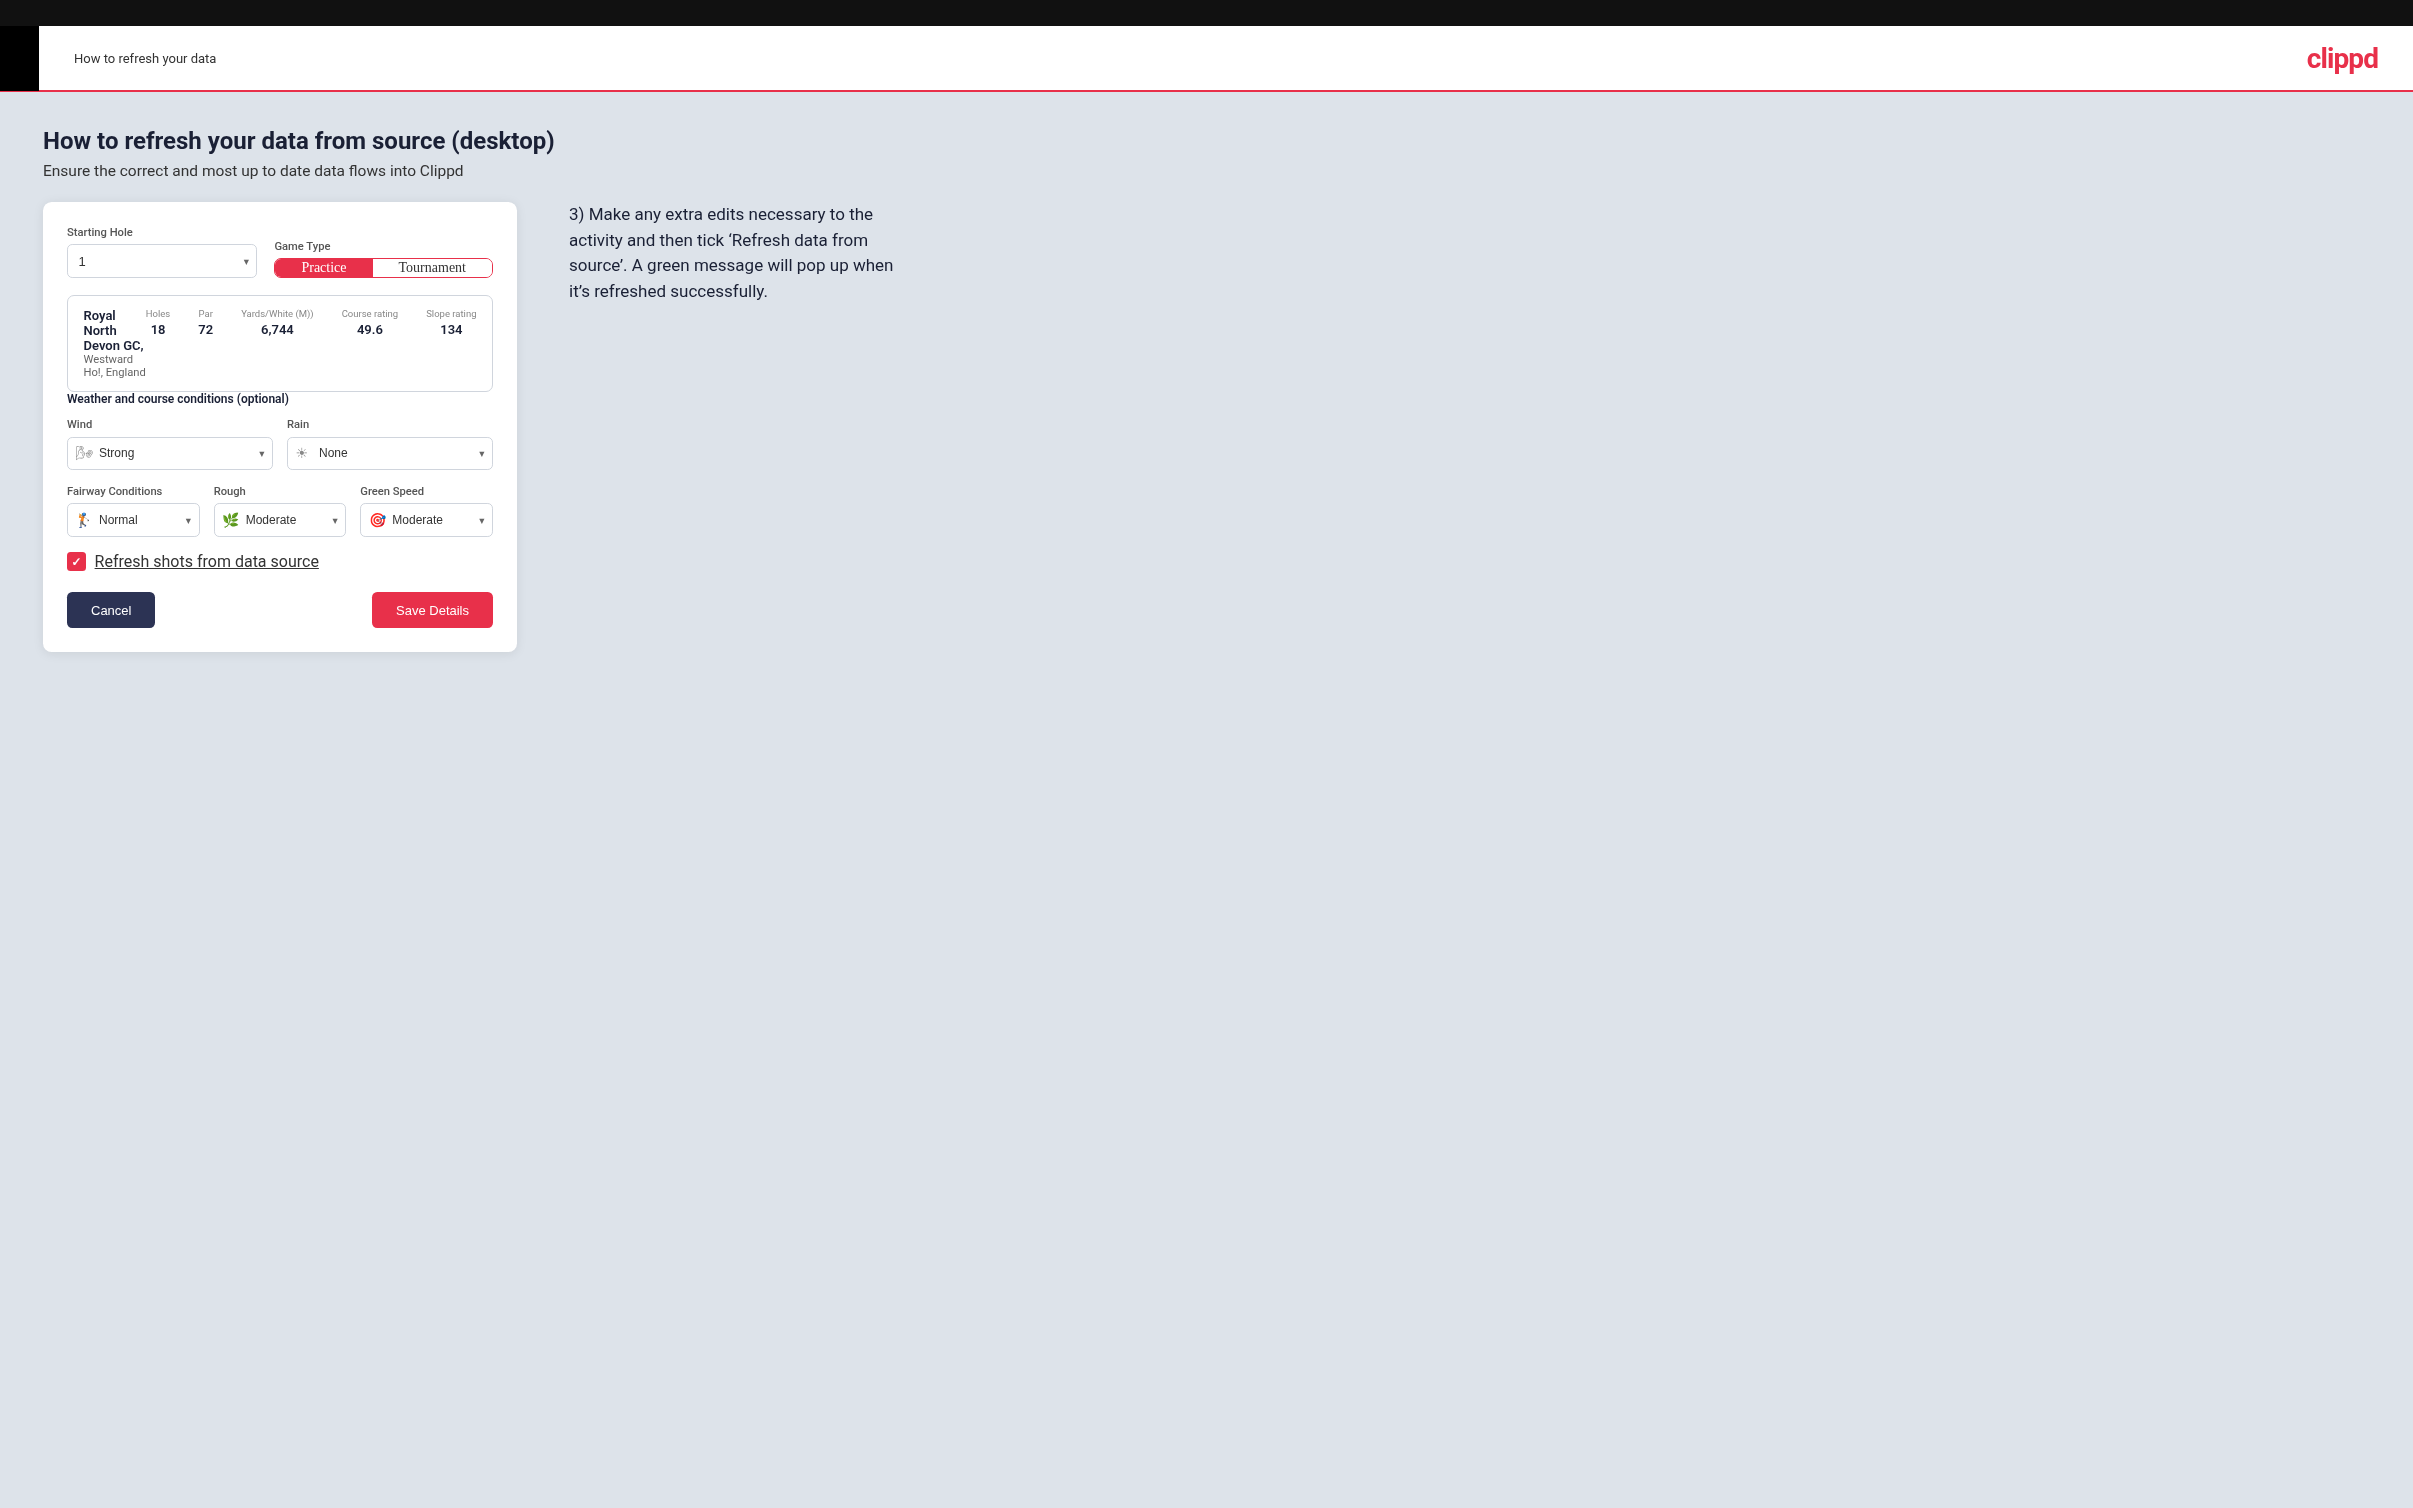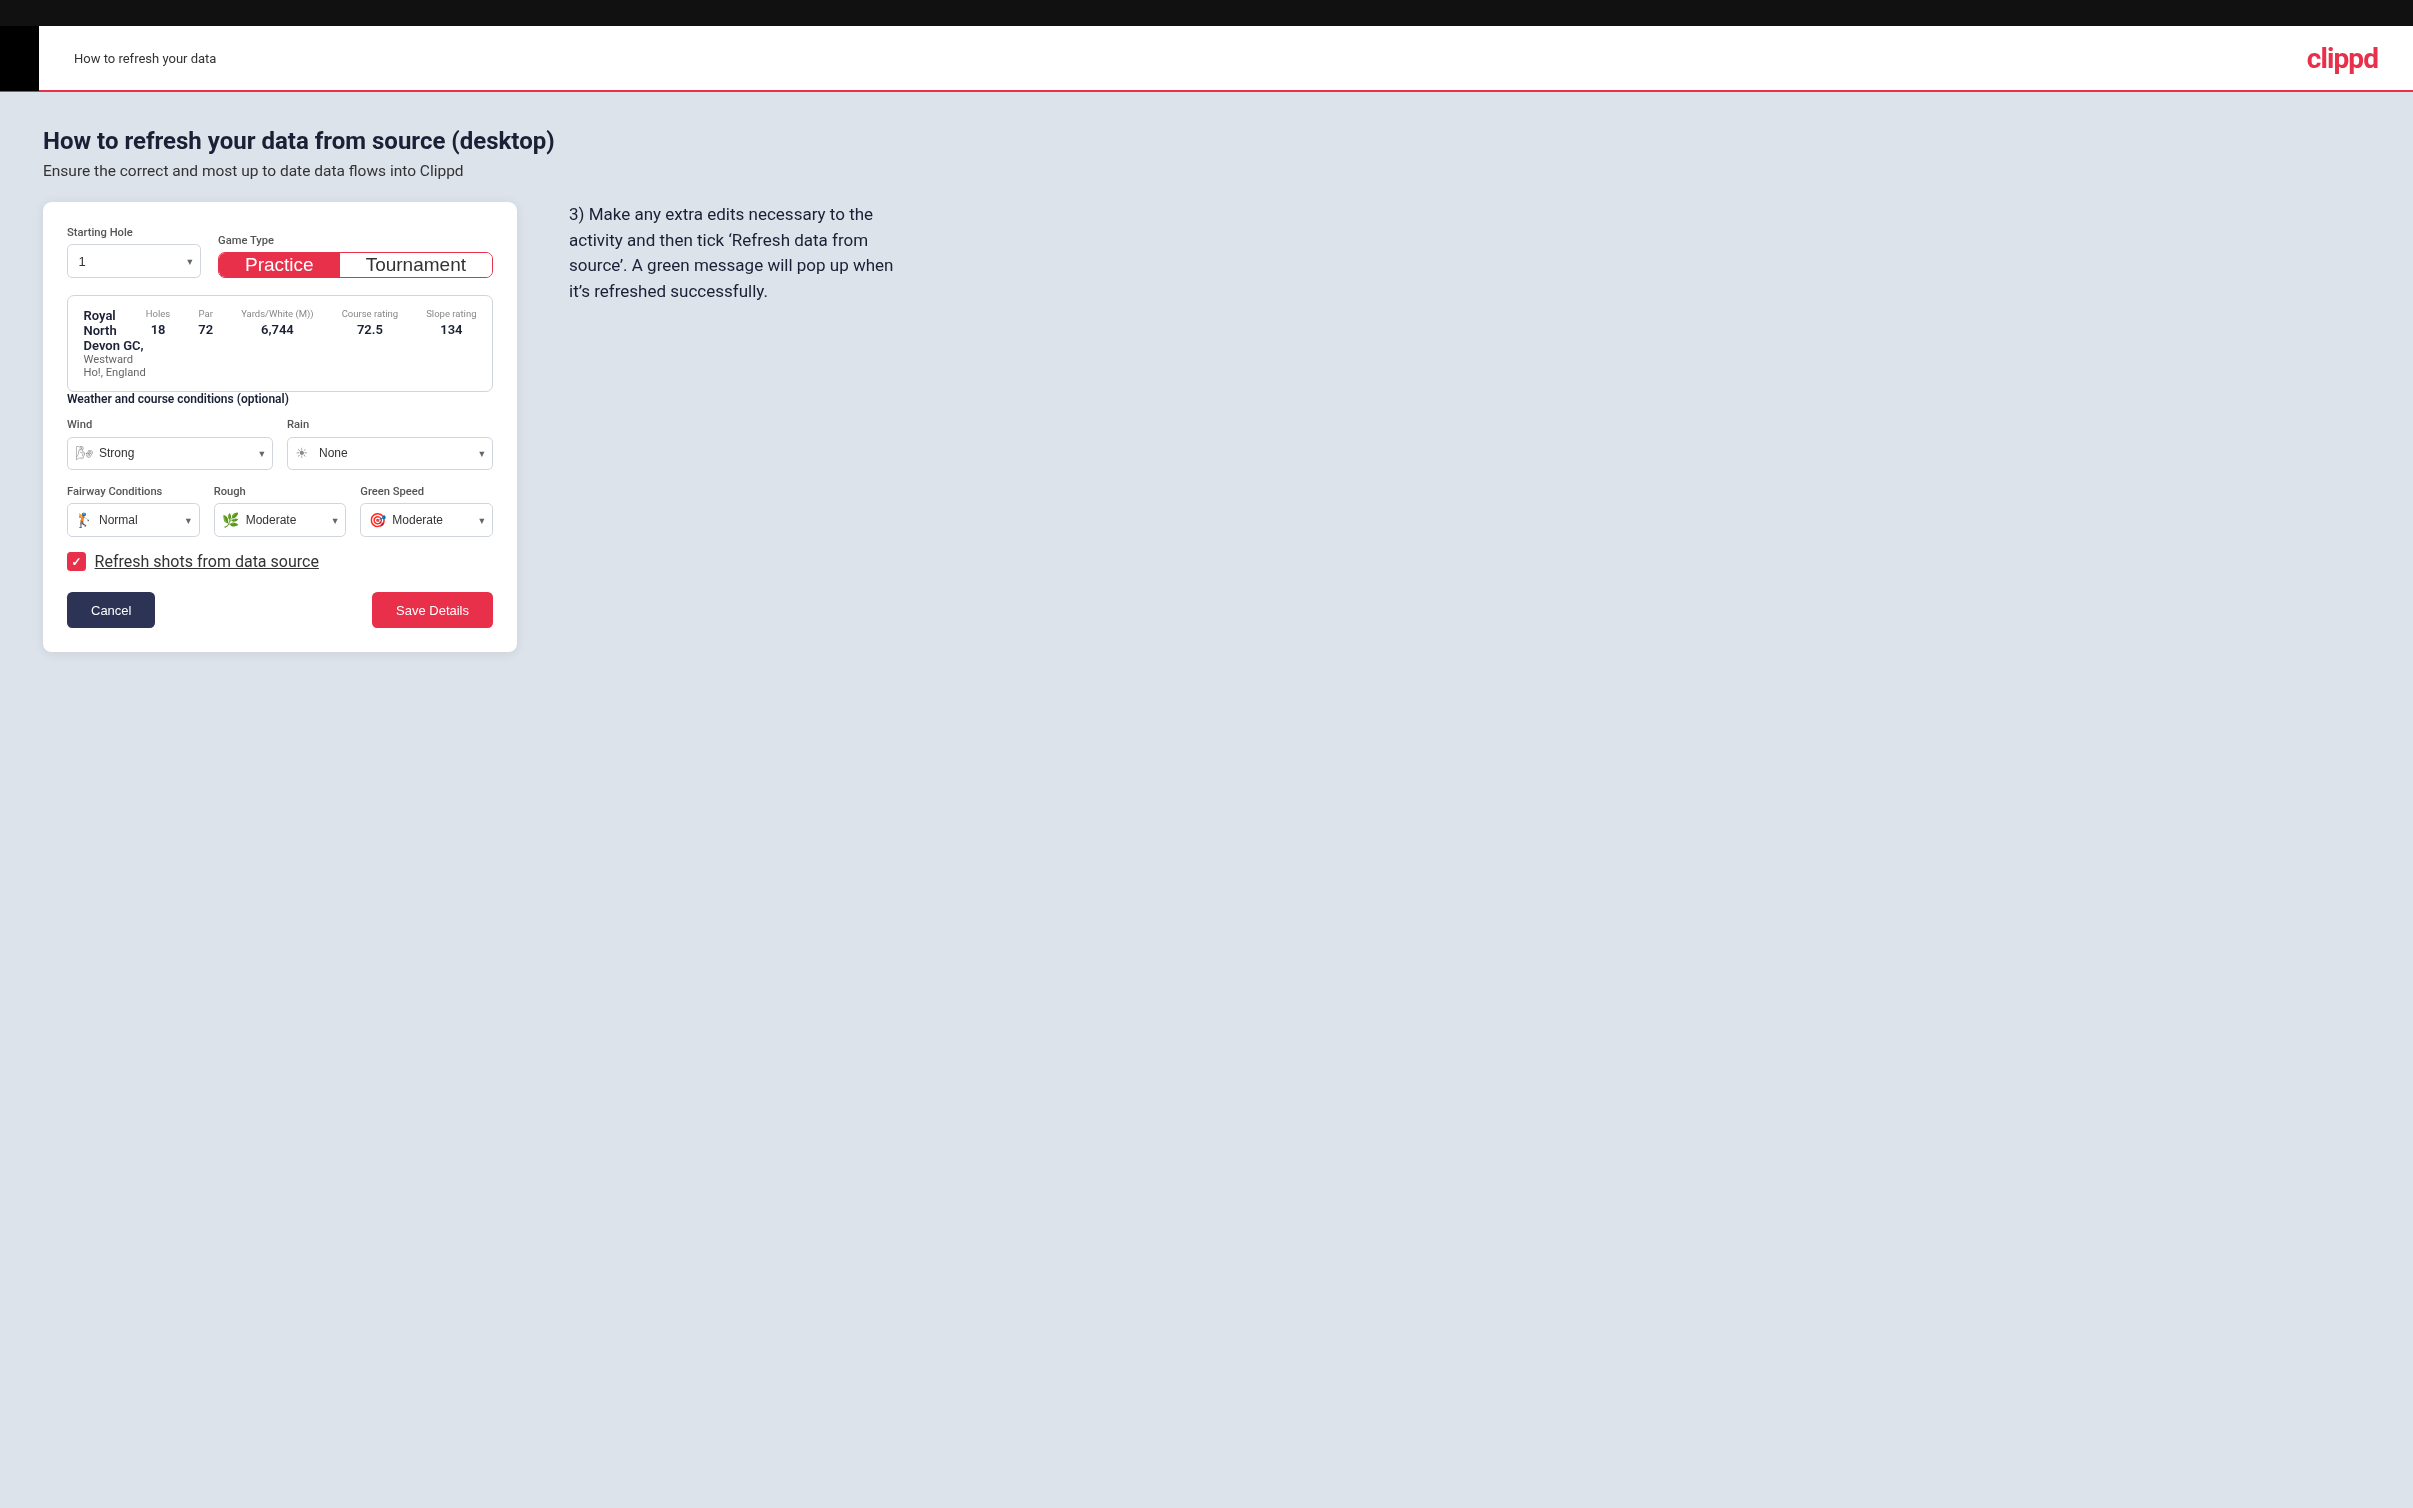--- a/index.html
+++ b/index.html
@@ -103,26 +103,27 @@
     }
     .toggle-group {
       display: flex;
       border-radius: 7px;
       overflow: hidden;
       border: 1.7px solid #e8304a;
       background: #fff;
     }
     .toggle-btn {
       padding: 1px 26px;
-      font-size: 19px;
+      font-size: 14px;
       border: none;
       cursor: pointer;
       font-weight: 500;
       background: #fff;
       color: #333;
+      font-family: Liberation Serif, serif;
     }
     .toggle-btn.active {
       background: #e8304a;
       color: #fff;
     }
     .course-card {
       border: 1.3px solid #d0d5dd;
       border-radius: 7px;
       padding: 12px 15.5px;
       display: flex;
@@ -321,21 +322,21 @@
           <div class="stat-item">
             <span class="stat-label">Par</span>
             <span class="stat-value">72</span>
           </div>
           <div class="stat-item">
             <span class="stat-label">Yards/White (M))</span>
             <span class="stat-value">6,744</span>
           </div>
           <div class="stat-item">
             <span class="stat-label">Course rating</span>
-            <span class="stat-value">72.5</span>
+            <span class="stat-value">49.6</span>
           </div>
           <div class="stat-item">
             <span class="stat-label">Slope rating</span>
             <span class="stat-value">134</span>
           </div>
         </div>
       </div>
 
       <div class="section-title">Weather and course conditions (optional)</div>
 

